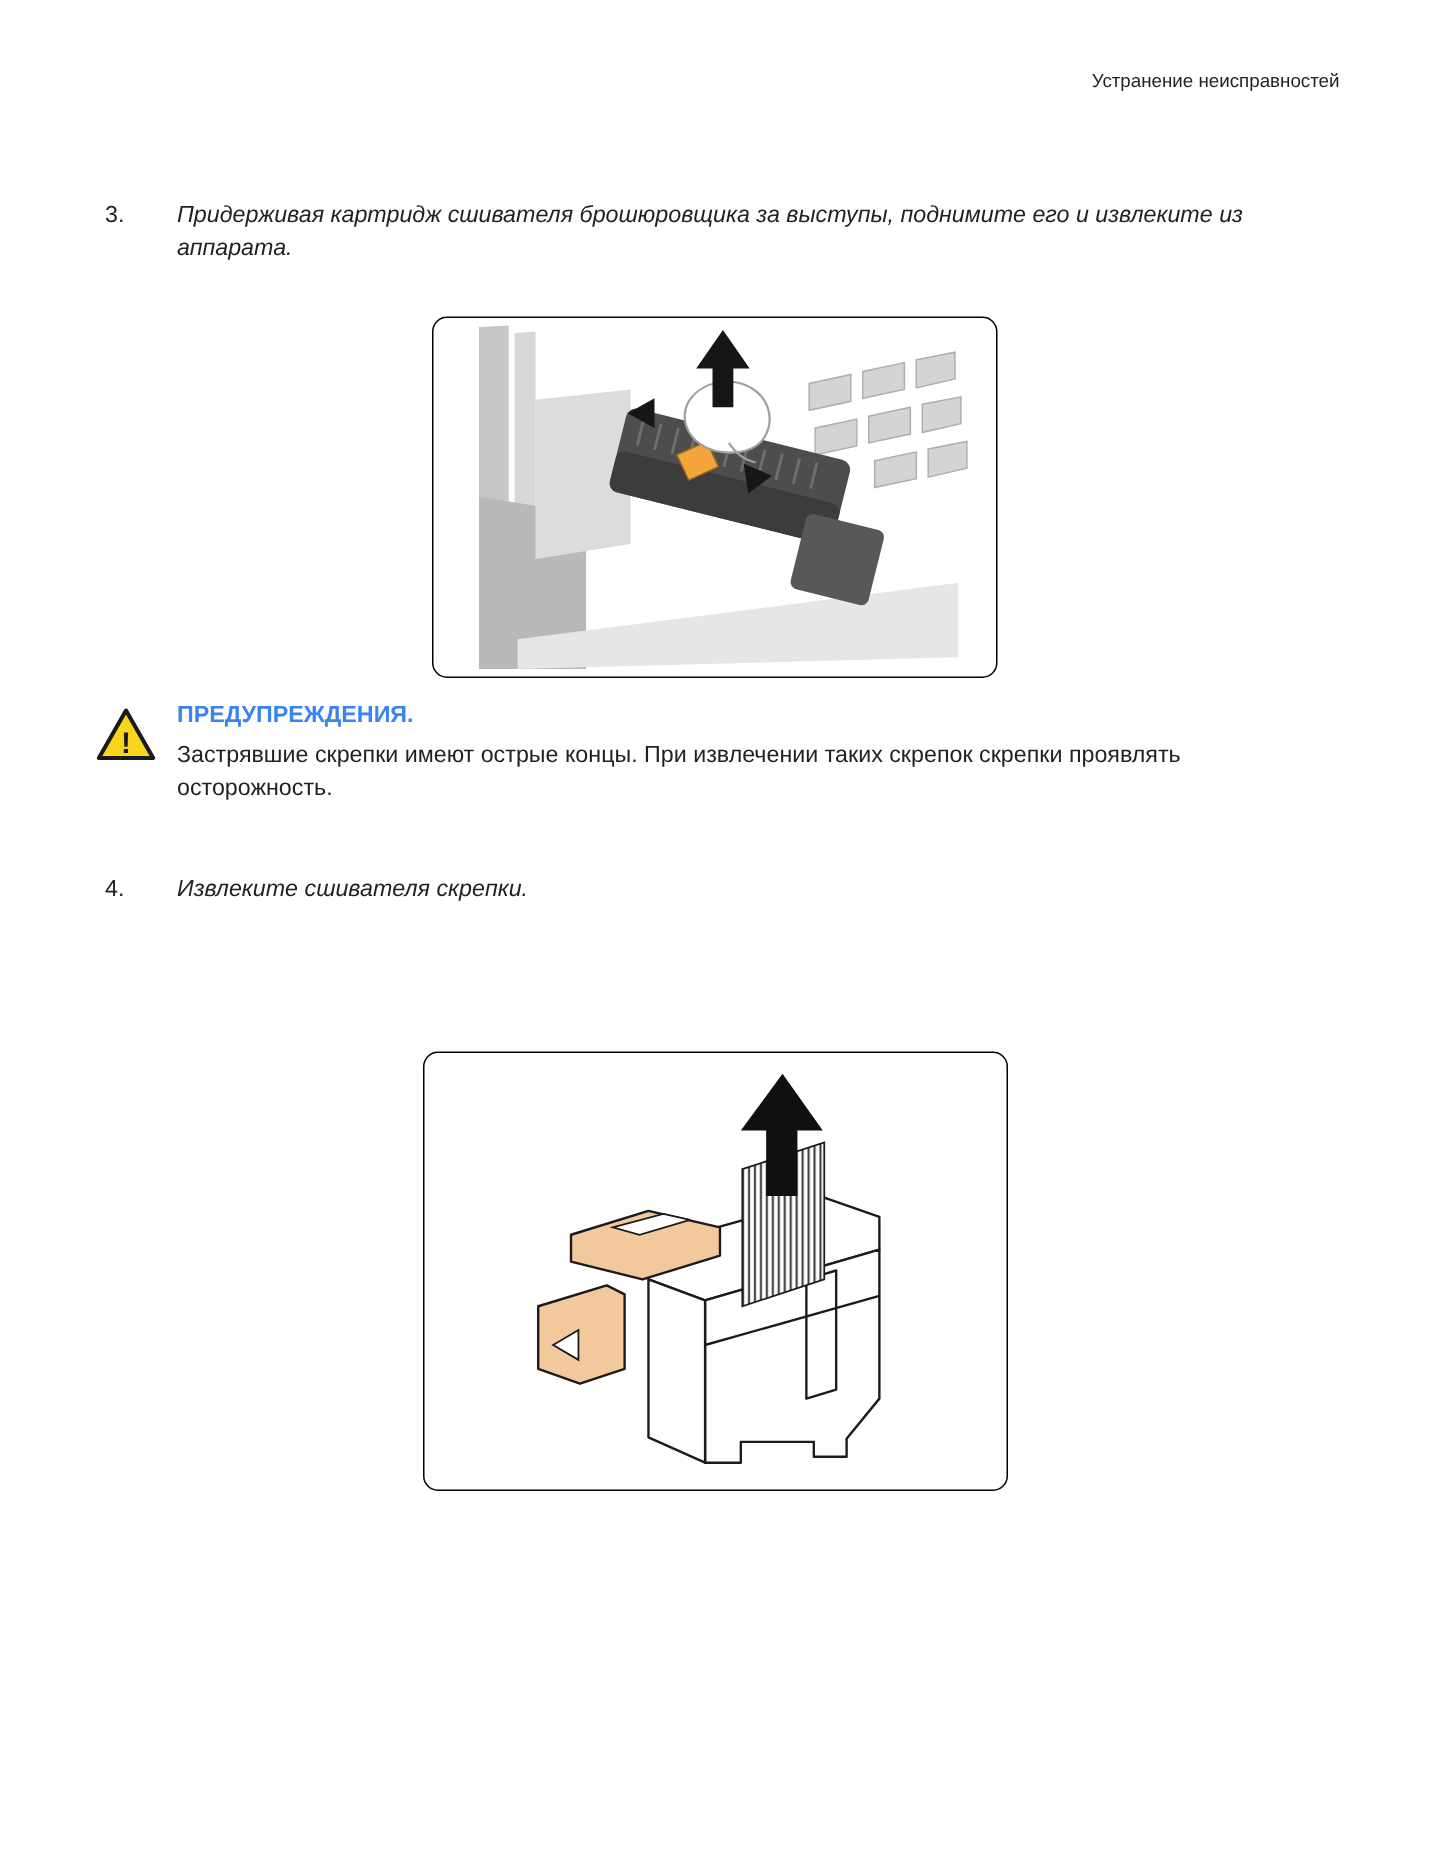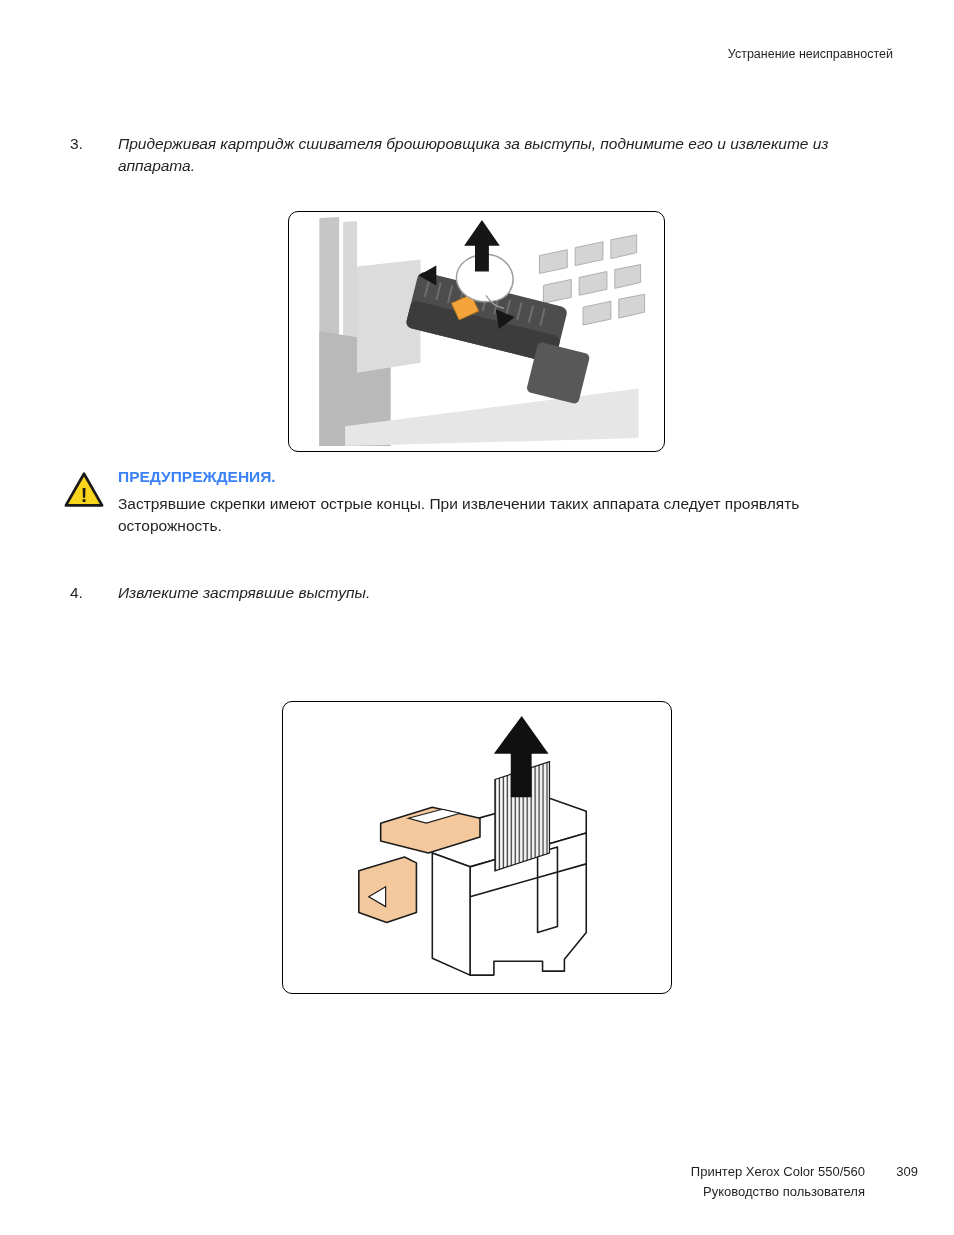--- a/index.html
+++ b/index.html
@@ -140,27 +140,27 @@
 
   <div class="warning">
     <div class="warning-icon">
       <svg viewBox="0 0 46 42" aria-hidden="true">
         <path d="M23 3 L43 38 L3 38 Z" fill="#f9d51c" stroke="#1a1a1a" stroke-width="3" stroke-linejoin="round"></path>
         <text x="23" y="34" text-anchor="middle" font-family="Liberation Sans, sans-serif" font-size="22" font-weight="bold" fill="#1a1a1a">!</text>
       </svg>
     </div>
     <div class="warning-content">
       <div class="warning-title" style="color:#3b82f6;">ПРЕДУПРЕЖДЕНИЯ.</div>
-      <div class="warning-body">Застрявшие скрепки имеют острые концы. При извлечении таких аппарата следует проявлять осторожность.</div>
+      <div class="warning-body">Застрявшие скрепки имеют острые концы. При извлечении таких скрепок скрепки проявлять осторожность.</div>
     </div>
   </div>
 
   <div class="step step4">
     <span class="num">4.</span>
-    <div class="txt">Извлеките застрявшие выступы.</div>
+    <div class="txt">Извлеките сшивателя скрепки.</div>
   </div>
 
   <div class="figure fig2">
     <svg viewBox="0 0 390 293" aria-hidden="true">
       <defs>
         <pattern id="staplePat" width="4" height="6" patternUnits="userSpaceOnUse">
           <rect width="4" height="6" fill="#ffffff"></rect>
           <line x1="1.5" y1="0" x2="1.5" y2="6" stroke="#2a2a2a" stroke-width="1.3"></line>
         </pattern>
       </defs>
@@ -186,22 +186,14 @@
       </g>
 
       <polygon points="126,117 160,108 178,112 144,122" fill="#ffffff" stroke="#1b1b1b" stroke-width="1.2"></polygon>
 
       <polygon points="86,196 103,186 103,206" fill="#ffffff" stroke="#1b1b1b" stroke-width="1.2"></polygon>
 
       <polygon points="240,14 267,52 250,52 250,96 229,96 229,52 212,52" fill="#101010"></polygon>
     </svg>
   </div>
 
-  <div class="footer">
-    <div class="row1">
-      <span>Принтер Xerox Color 550/560</span><span class="pagenum">309</span>
-    </div>
-    <div class="row2">
-      <span>Руководство пользователя</span><span class="pagespacer"></span>
-    </div>
-  </div>
 
 </div>
 
 </body></html>

